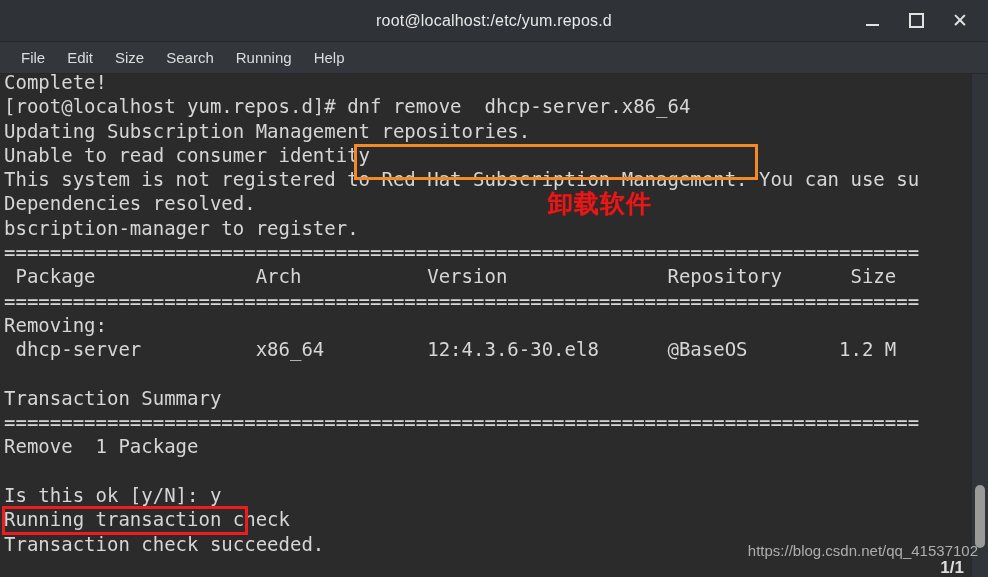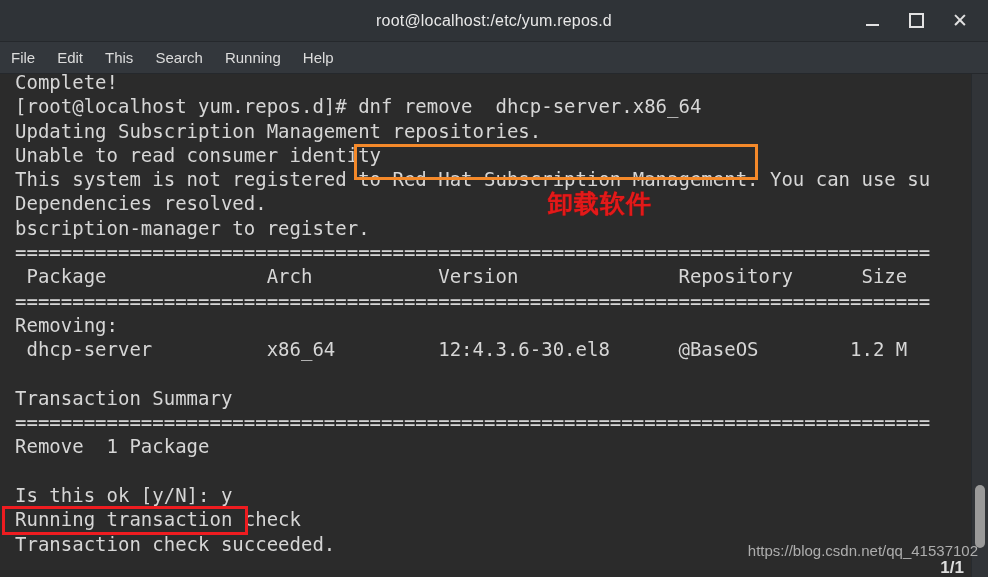--- a/index.html
+++ b/index.html
@@ -25,21 +25,21 @@
     width:44px;height:41px;display:flex;align-items:center;justify-content:center;
     color:#e2e2e2;font-family:"Liberation Sans",sans-serif;font-size:15px;
   }
   .winbtn .min{display:block;width:13px;height:2px;background:#e2e2e2;margin-top:9px;}
   .winbtn .max{display:block;width:11px;height:11px;border:2px solid #e2e2e2;}
   .winbtn .cls{display:block;font-size:19px;line-height:19px;}
 
   
   .menubar{
     height:31px;background:#33373c;border-bottom:1px solid #25282c;
-    display:flex;align-items:center;
+    display:flex;align-items:center;padding-left:10px;
     font-family:"Liberation Sans","DejaVu Sans",sans-serif;
   }
   .menu-item{
     font-size:15px;color:#dcdcdc;padding:4px 11px;white-space:nowrap;
   }
 
   
   .terminal{
     position:relative;
     width:988px;height:504px;
@@ -50,21 +50,20 @@
     width:970px;
     padding:0;
   }
   .line{
     height:24.3px;line-height:24.3px;
     font-size:19px;
     color:#d6d6d6;
     white-space:pre;
     letter-spacing:0px;
     padding-left:4px;
-    margin-left:11px;
   }
 
   
   .scrollbar{
     position:absolute;right:0;top:0;width:16px;height:504px;
     background:#313438;border-left:1px solid #262a2e;
   }
   .scroll-thumb{
     position:absolute;left:3px;width:10px;top:411px;height:63px;
     background:#9a9a9a;border-radius:5px;
@@ -115,21 +114,21 @@
         </div>
       <div class="winbtn">
           <span class="cls">✕</span>
         </div>
     </div>
   </div>
 
   <div class="menubar">
     <div class="menu-item">File</div>
     <div class="menu-item">Edit</div>
-    <div class="menu-item">This</div>
+    <div class="menu-item">Size</div>
     <div class="menu-item">Search</div>
     <div class="menu-item">Running</div>
     <div class="menu-item">Help</div>
   </div>
 
   <div class="terminal">
 
     <div class="screen" id="screen">
         <div class="line">Complete!</div>
         <div class="line">[root@localhost yum.repos.d]# dnf remove  dhcp-server.x86_64</div>

